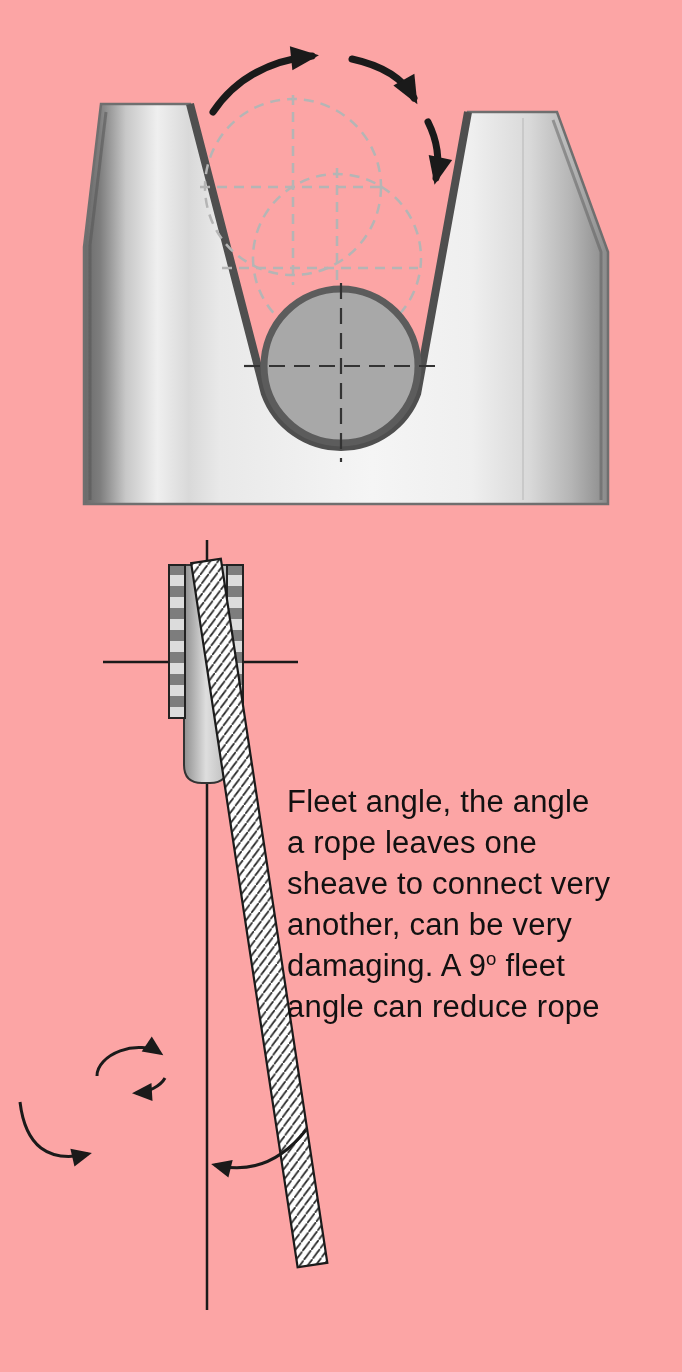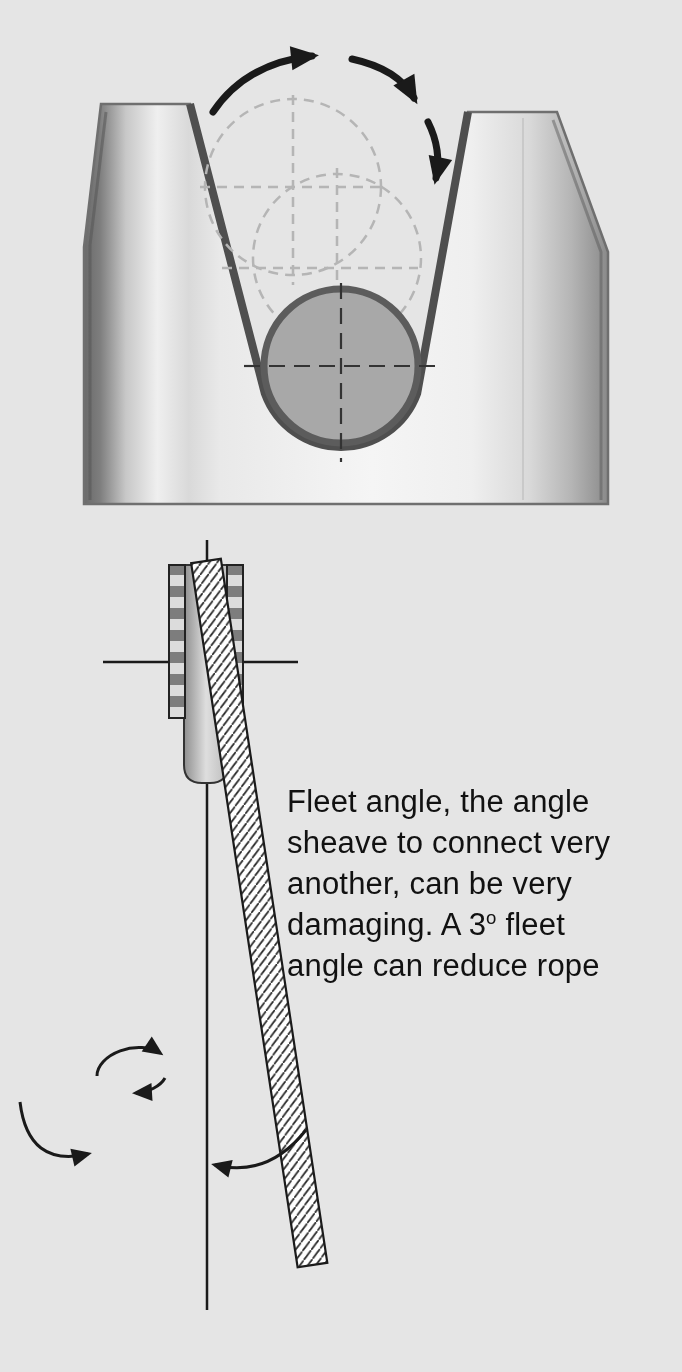--- a/index.html
+++ b/index.html
@@ -1,19 +1,19 @@
 <!DOCTYPE html>
 <html><head>
 <meta charset="utf-8">
 <style>
   html,body{margin:0;padding:0;background:#ffffff;}
   .page{
     position:relative;
     width:682px;height:1372px;
-    background:#e5e5e5;
+    background:#fca5a5;
     overflow:hidden;
     font-family:"Liberation Sans", sans-serif;
   }
   .top-diagram{position:absolute;left:0;top:0;}
   .bottom-diagram{position:absolute;left:0;top:520px;}
   .caption{
     position:absolute;
     left:287px;top:781px;
     width:380px;
     font-size:31px;
@@ -113,19 +113,20 @@
       <path d="M97,556 A36,23 -12 0 1 160,533" marker-end="url(#arrowSmBtm)"></path>
       <path d="M165,558 A28,17 -12 0 1 136,573" marker-end="url(#arrowSmBtm)"></path>
     </g>
 
     <path d="M20,582 Q28,648 88,634" fill="none" stroke="#1a1a1a" stroke-width="3" marker-end="url(#arrowSmBtm)"></path>
     <path d="M306,610 Q268,658 215,645" fill="none" stroke="#1a1a1a" stroke-width="3" marker-end="url(#arrowSmBtm)"></path>
   </svg>
 
   <div class="caption">
     <div>Fleet angle, the angle</div>
+    <div>a rope leaves one</div>
     <div>sheave to connect very</div>
     <div>another, can be very</div>
-    <div><span>damaging. A 3</span><sup>o</sup><span> fleet</span></div>
+    <div><span>damaging. A 9</span><sup>o</sup><span> fleet</span></div>
     <div>angle can reduce rope</div>
   </div>
 
 </div>
 
 </body></html>

